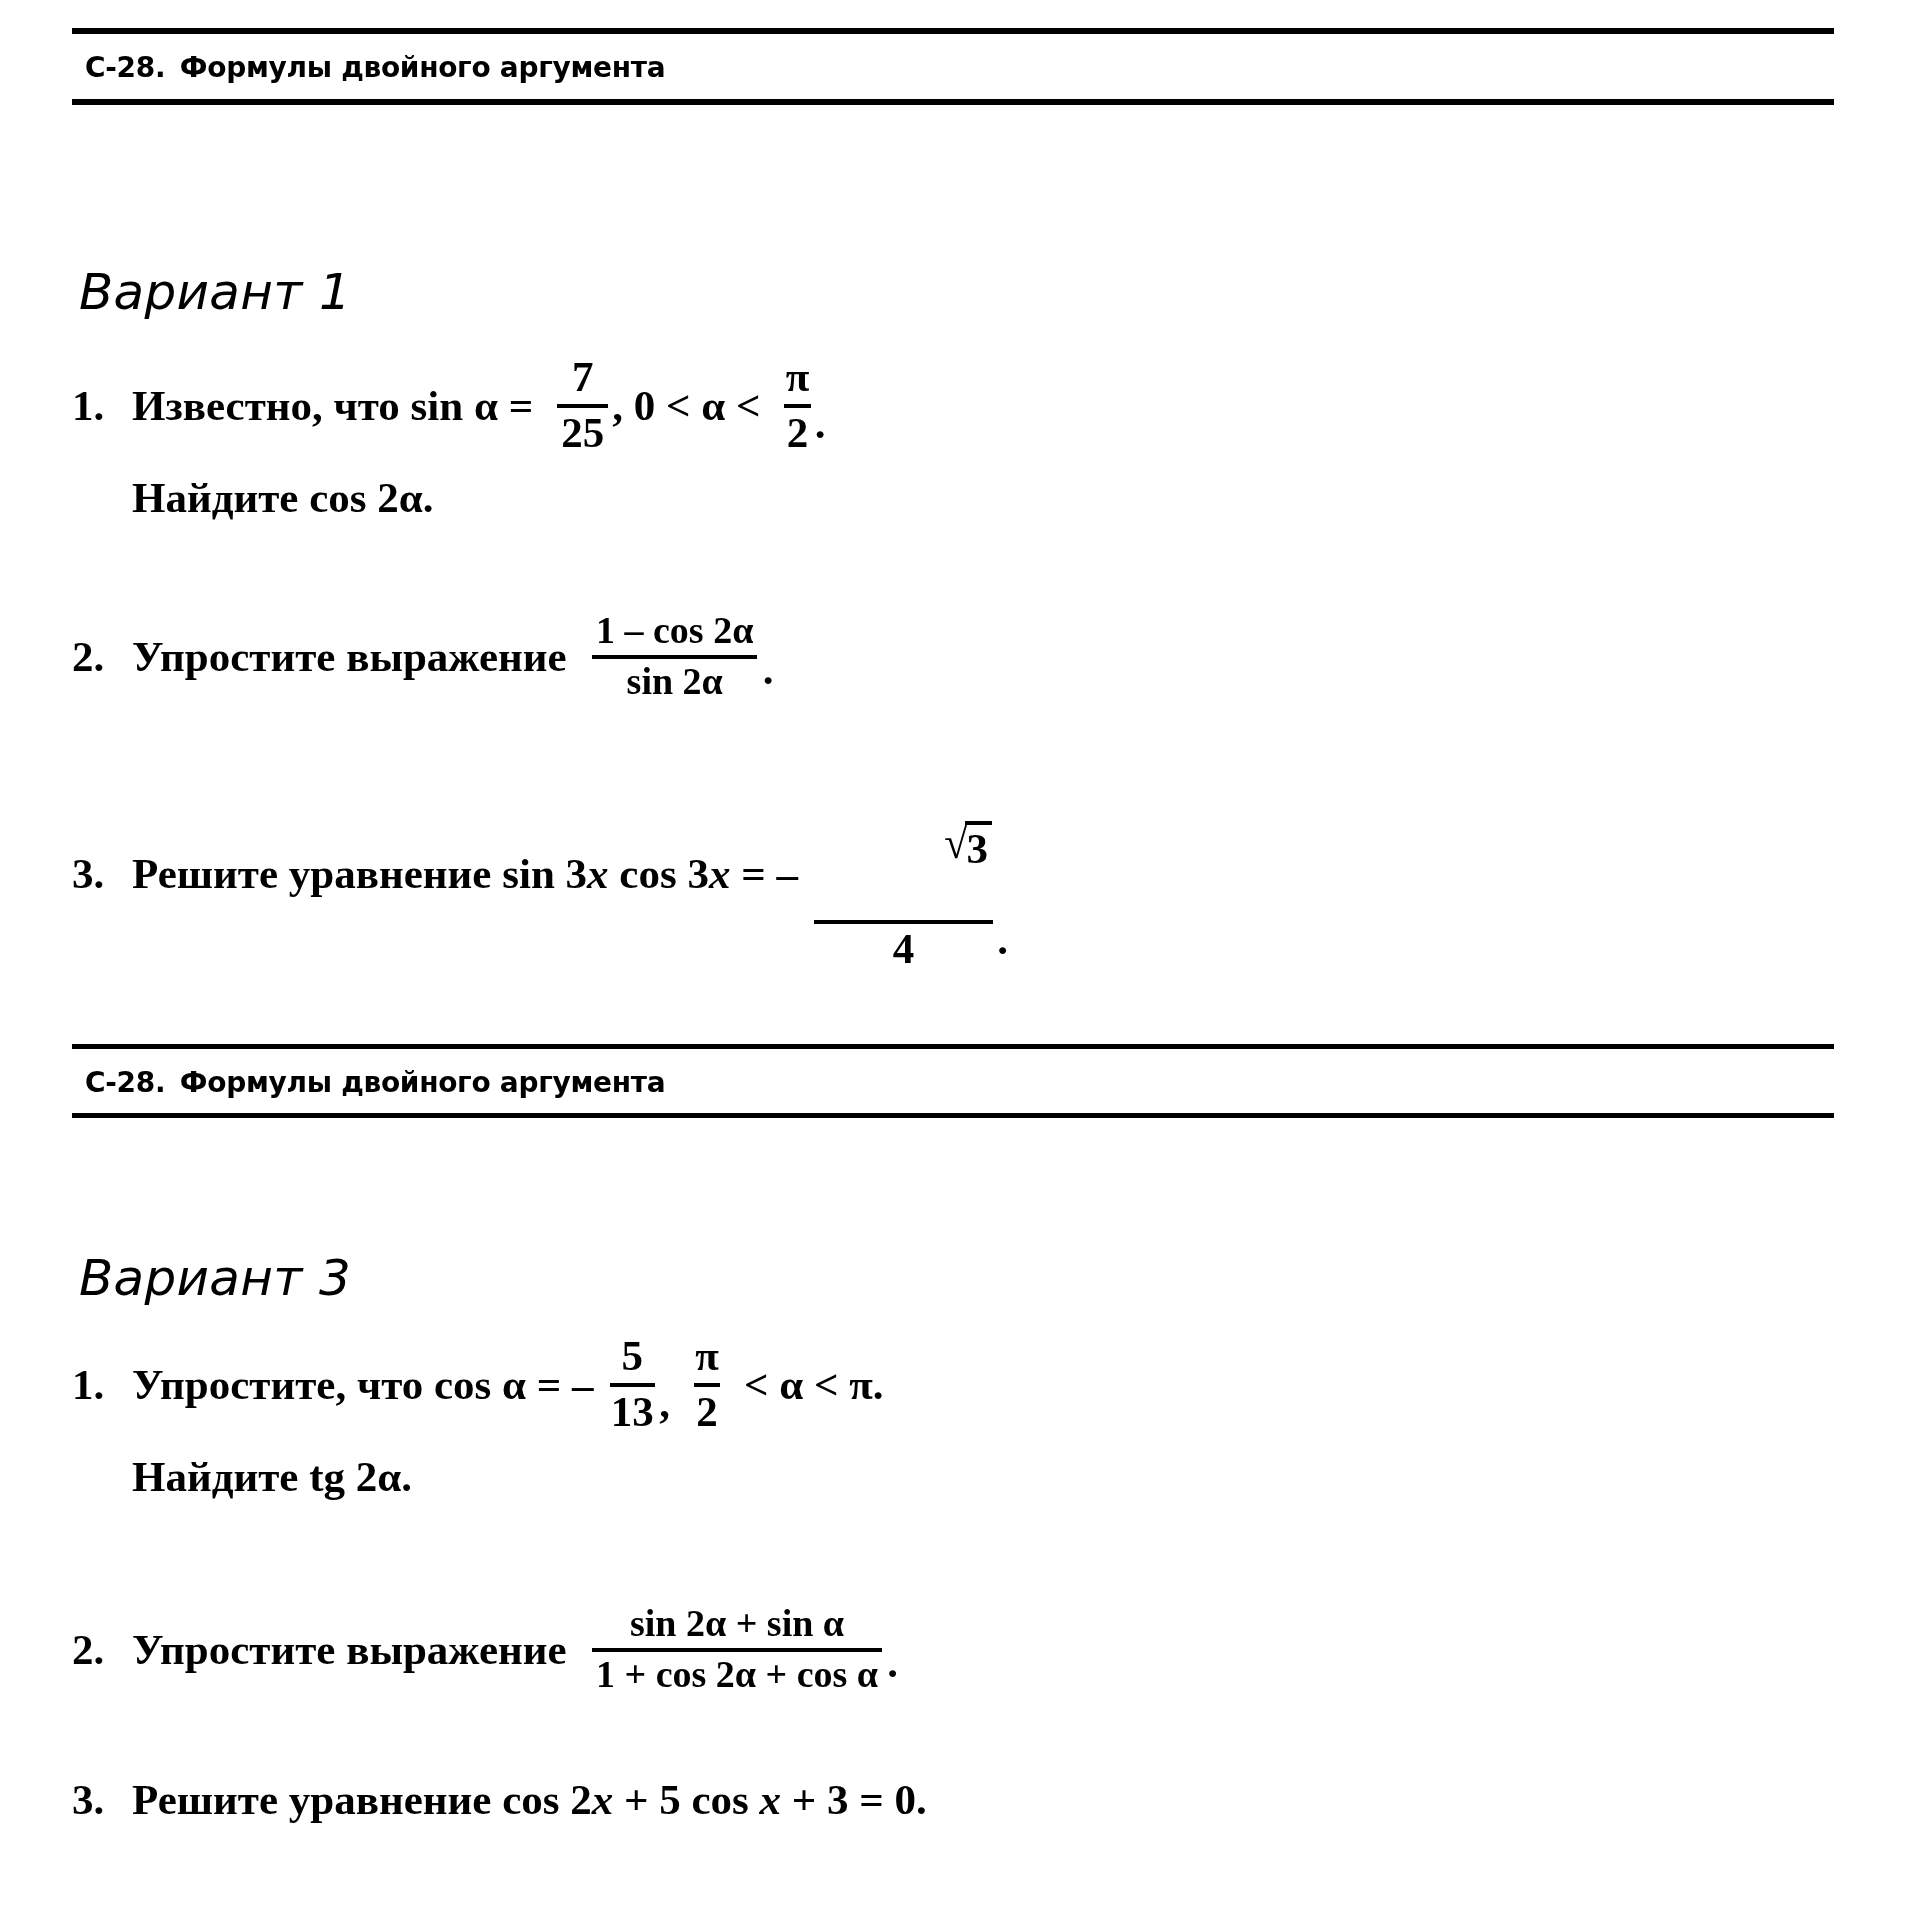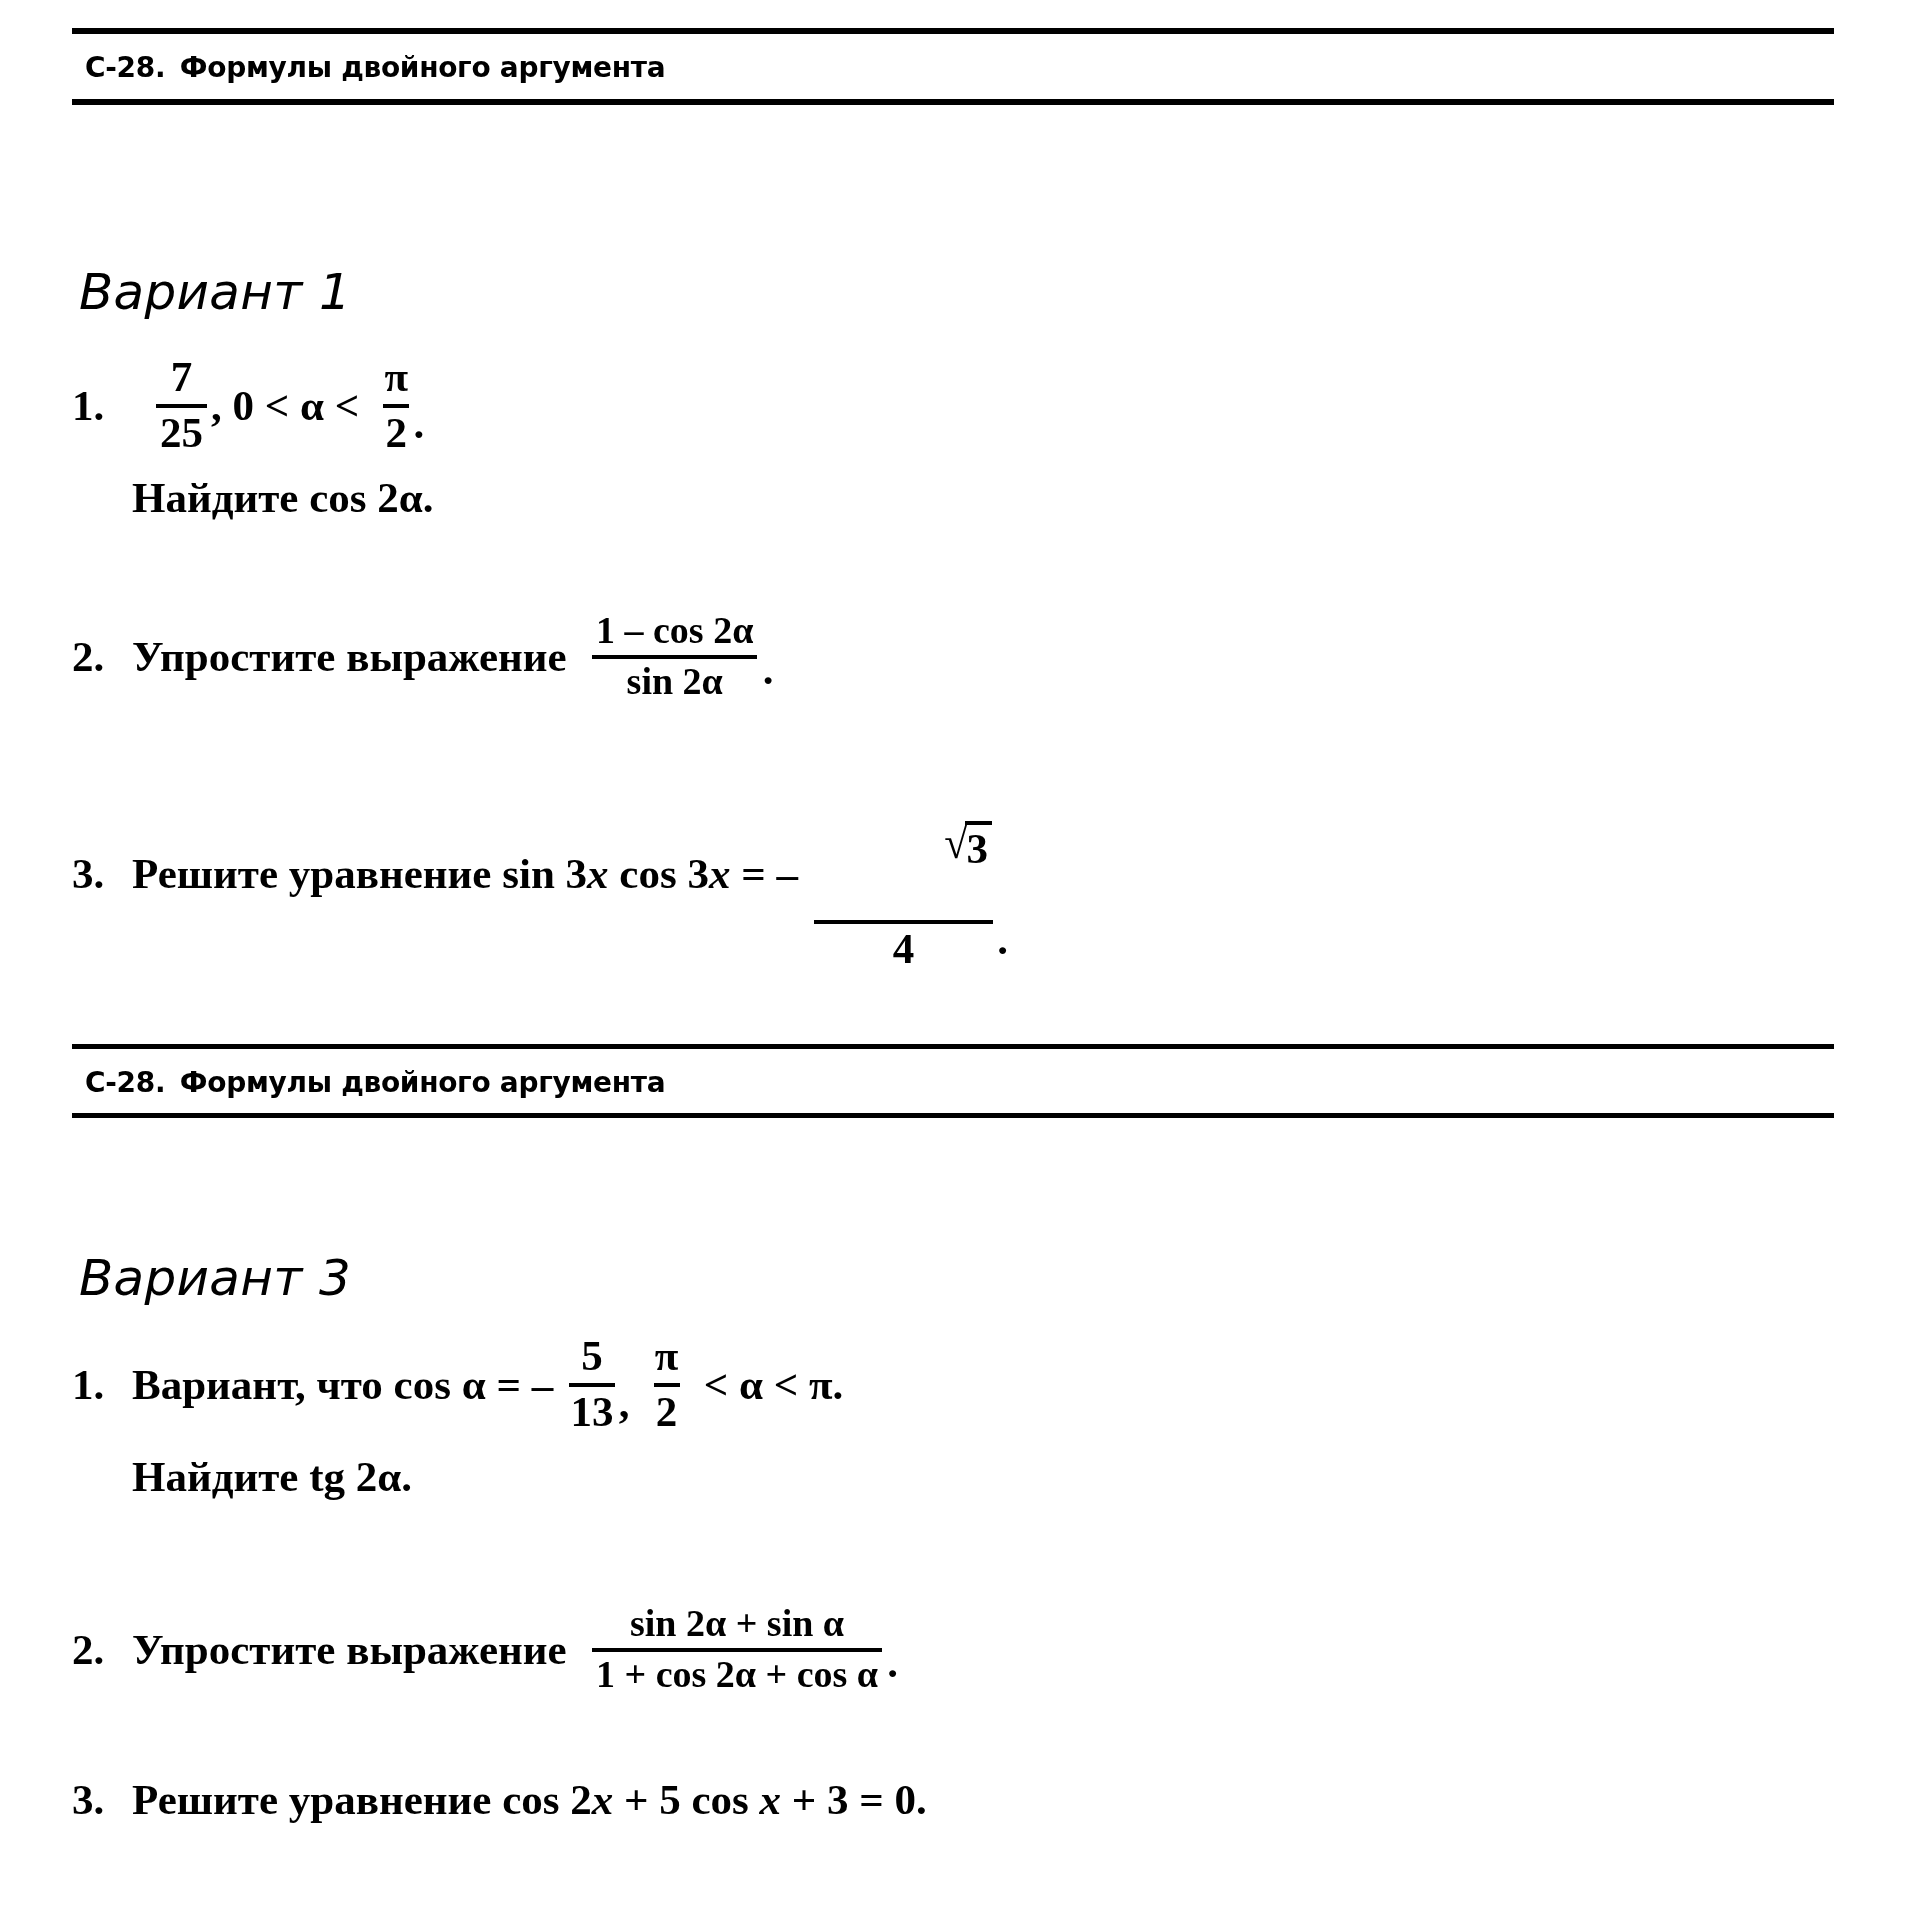--- a/index.html
+++ b/index.html
@@ -158,20 +158,21 @@
     </div>
     <div class="rule"></div>
   </div>
 
   <div class="variant-label" style="top:263px;">Вариант 1</div>
 
   <div class="problem" style="top:355px;">
     <div class="prob-line">
       <span class="prob-num">1.</span>
       <span class="prob-body">
+        <span class="txt">Известно, что sin α =</span>
         <span class="gap-m"></span>
         <span class="frac">
           <span class="num">7</span>
           <span class="bar"></span>
           <span class="den">25</span>
         </span>
         <span class="txt">, 0 &lt; α &lt;</span>
         <span class="gap-m"></span>
         <span class="frac tight">
           <span class="num">π</span>
@@ -231,21 +232,21 @@
     </div>
     <div class="rule thin"></div>
   </div>
 
   <div class="variant-label" style="top:1249px;">Вариант 3</div>
 
   <div class="problem" style="top:1334px;">
     <div class="prob-line">
       <span class="prob-num">1.</span>
       <span class="prob-body">
-        <span class="txt">Вариант, что cos α = –</span>
+        <span class="txt">Упростите, что cos α = –</span>
         <span class="gap-s"></span>
         <span class="frac tight">
           <span class="num">5</span>
           <span class="bar"></span>
           <span class="den">13</span>
         </span>
         <span class="dot-baseline">,</span>
         <span class="gap-m"></span>
         <span class="frac tight">
           <span class="num">π</span>

